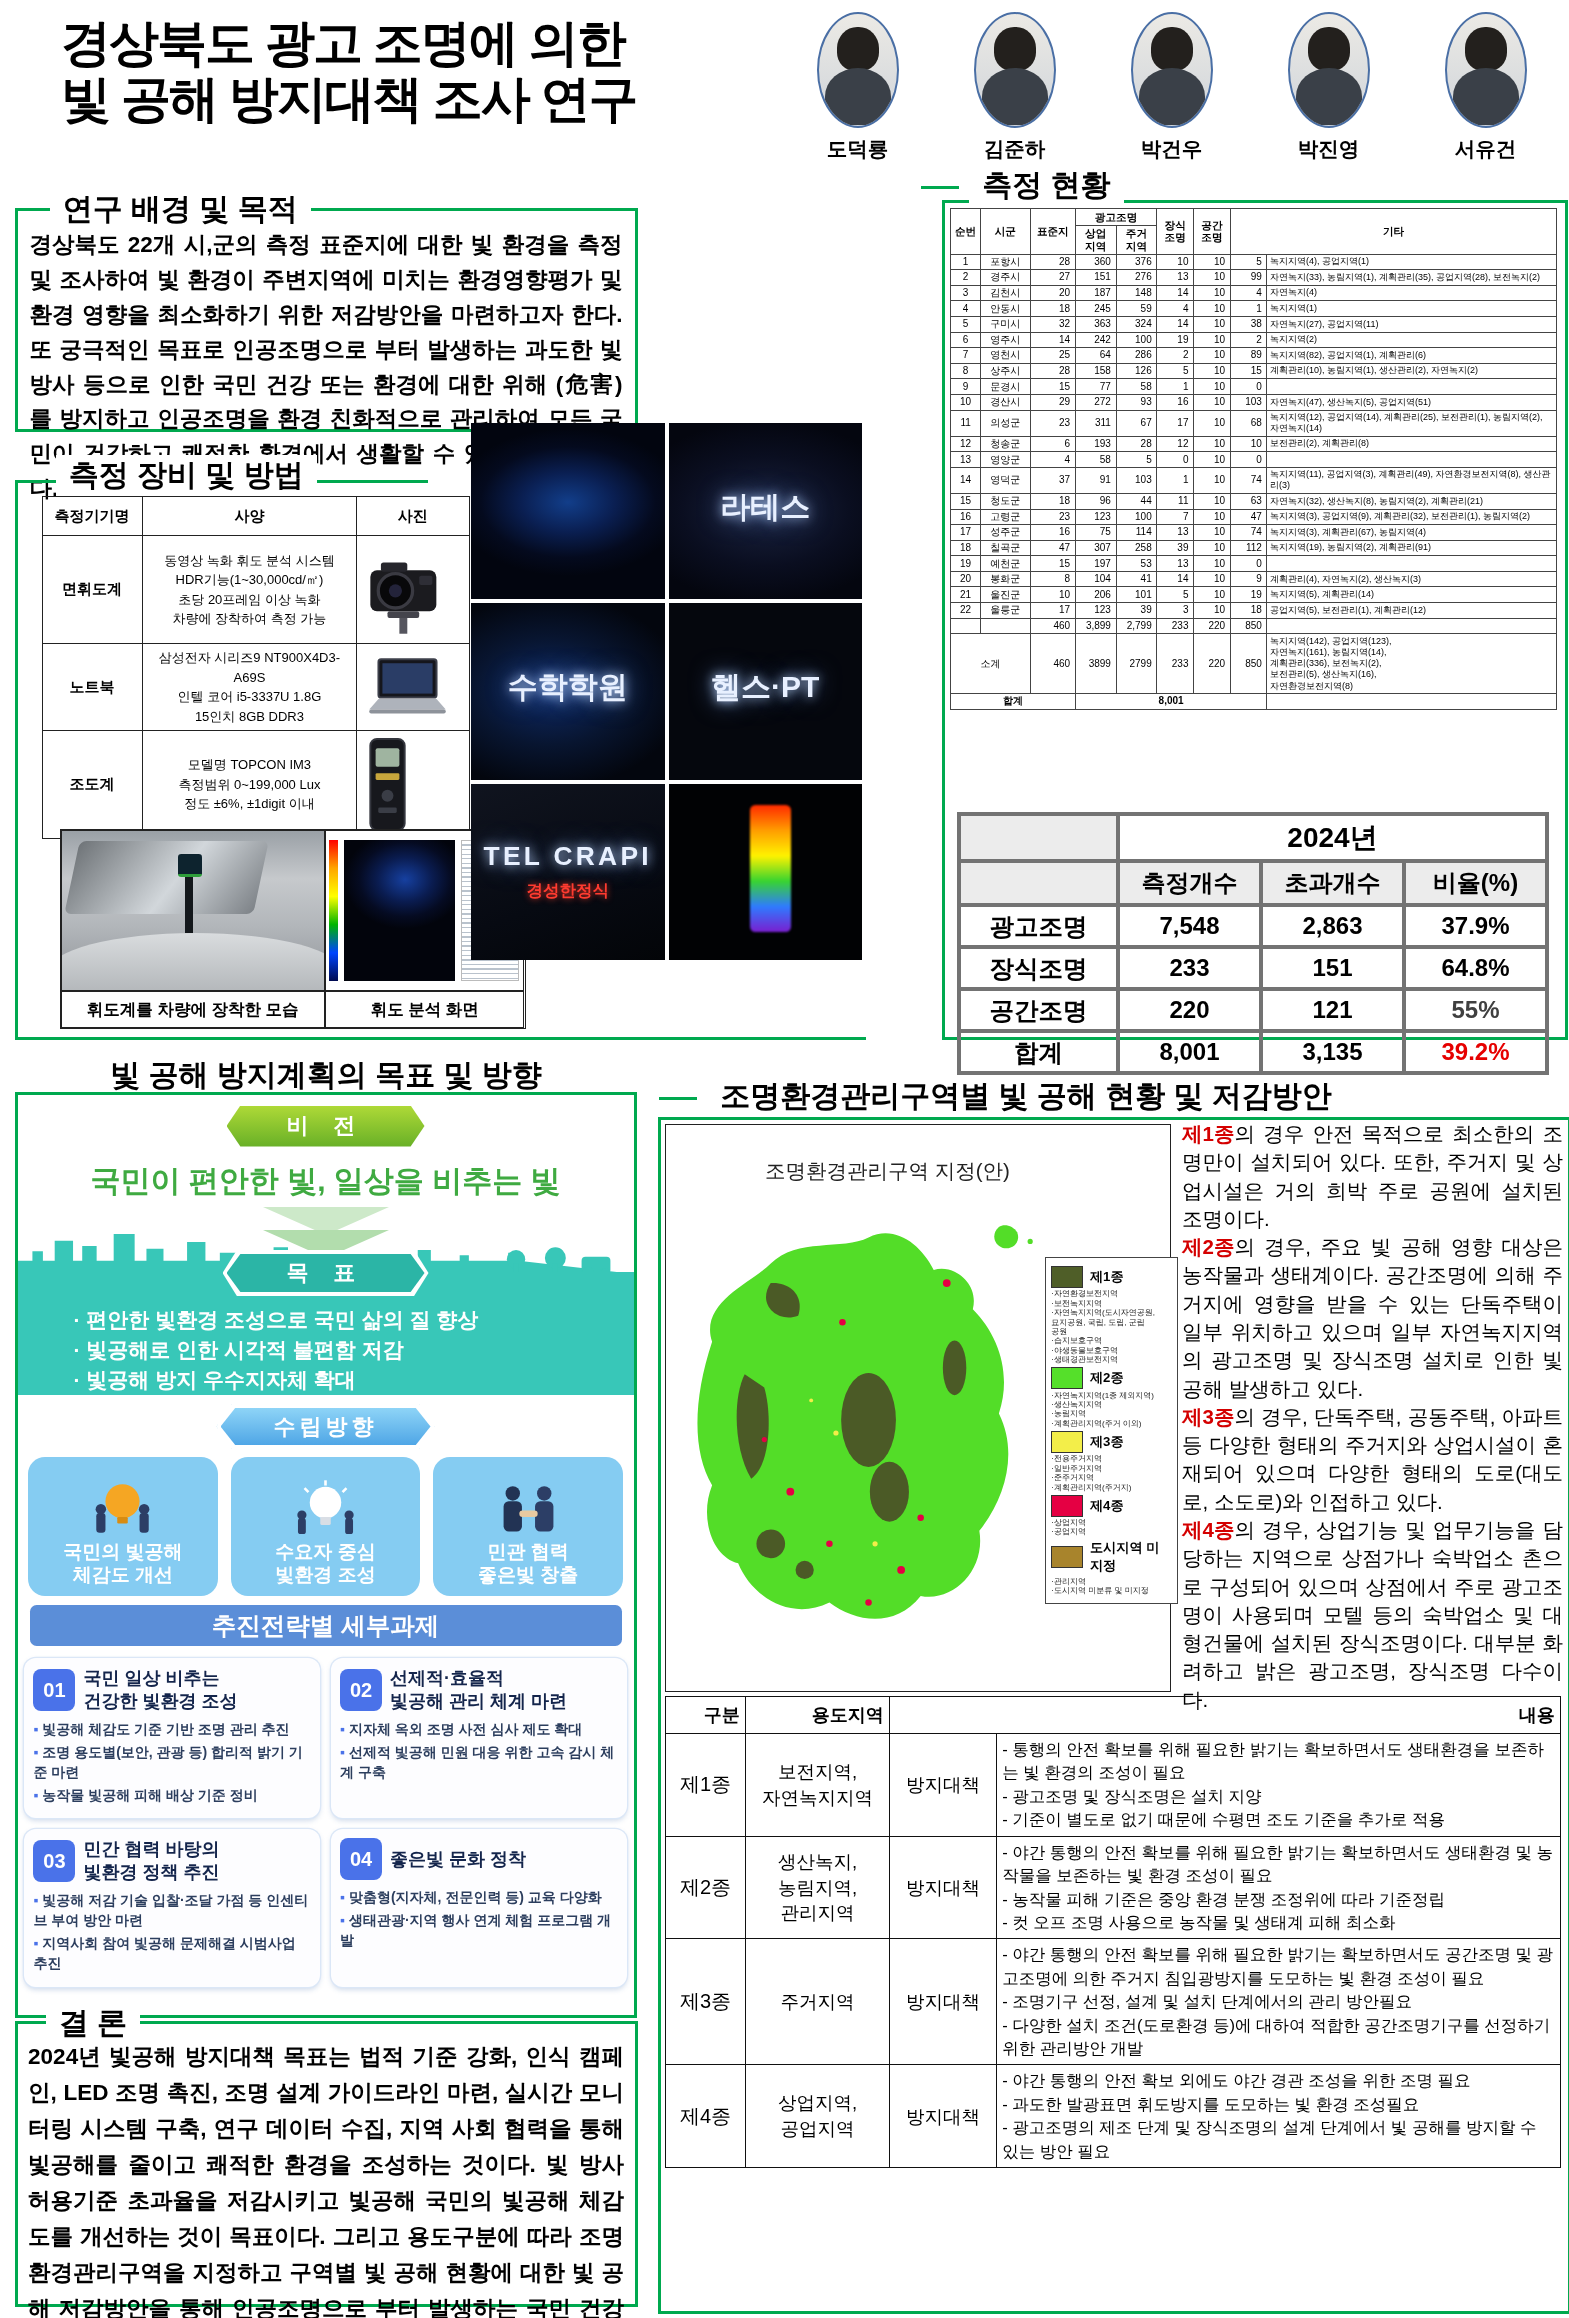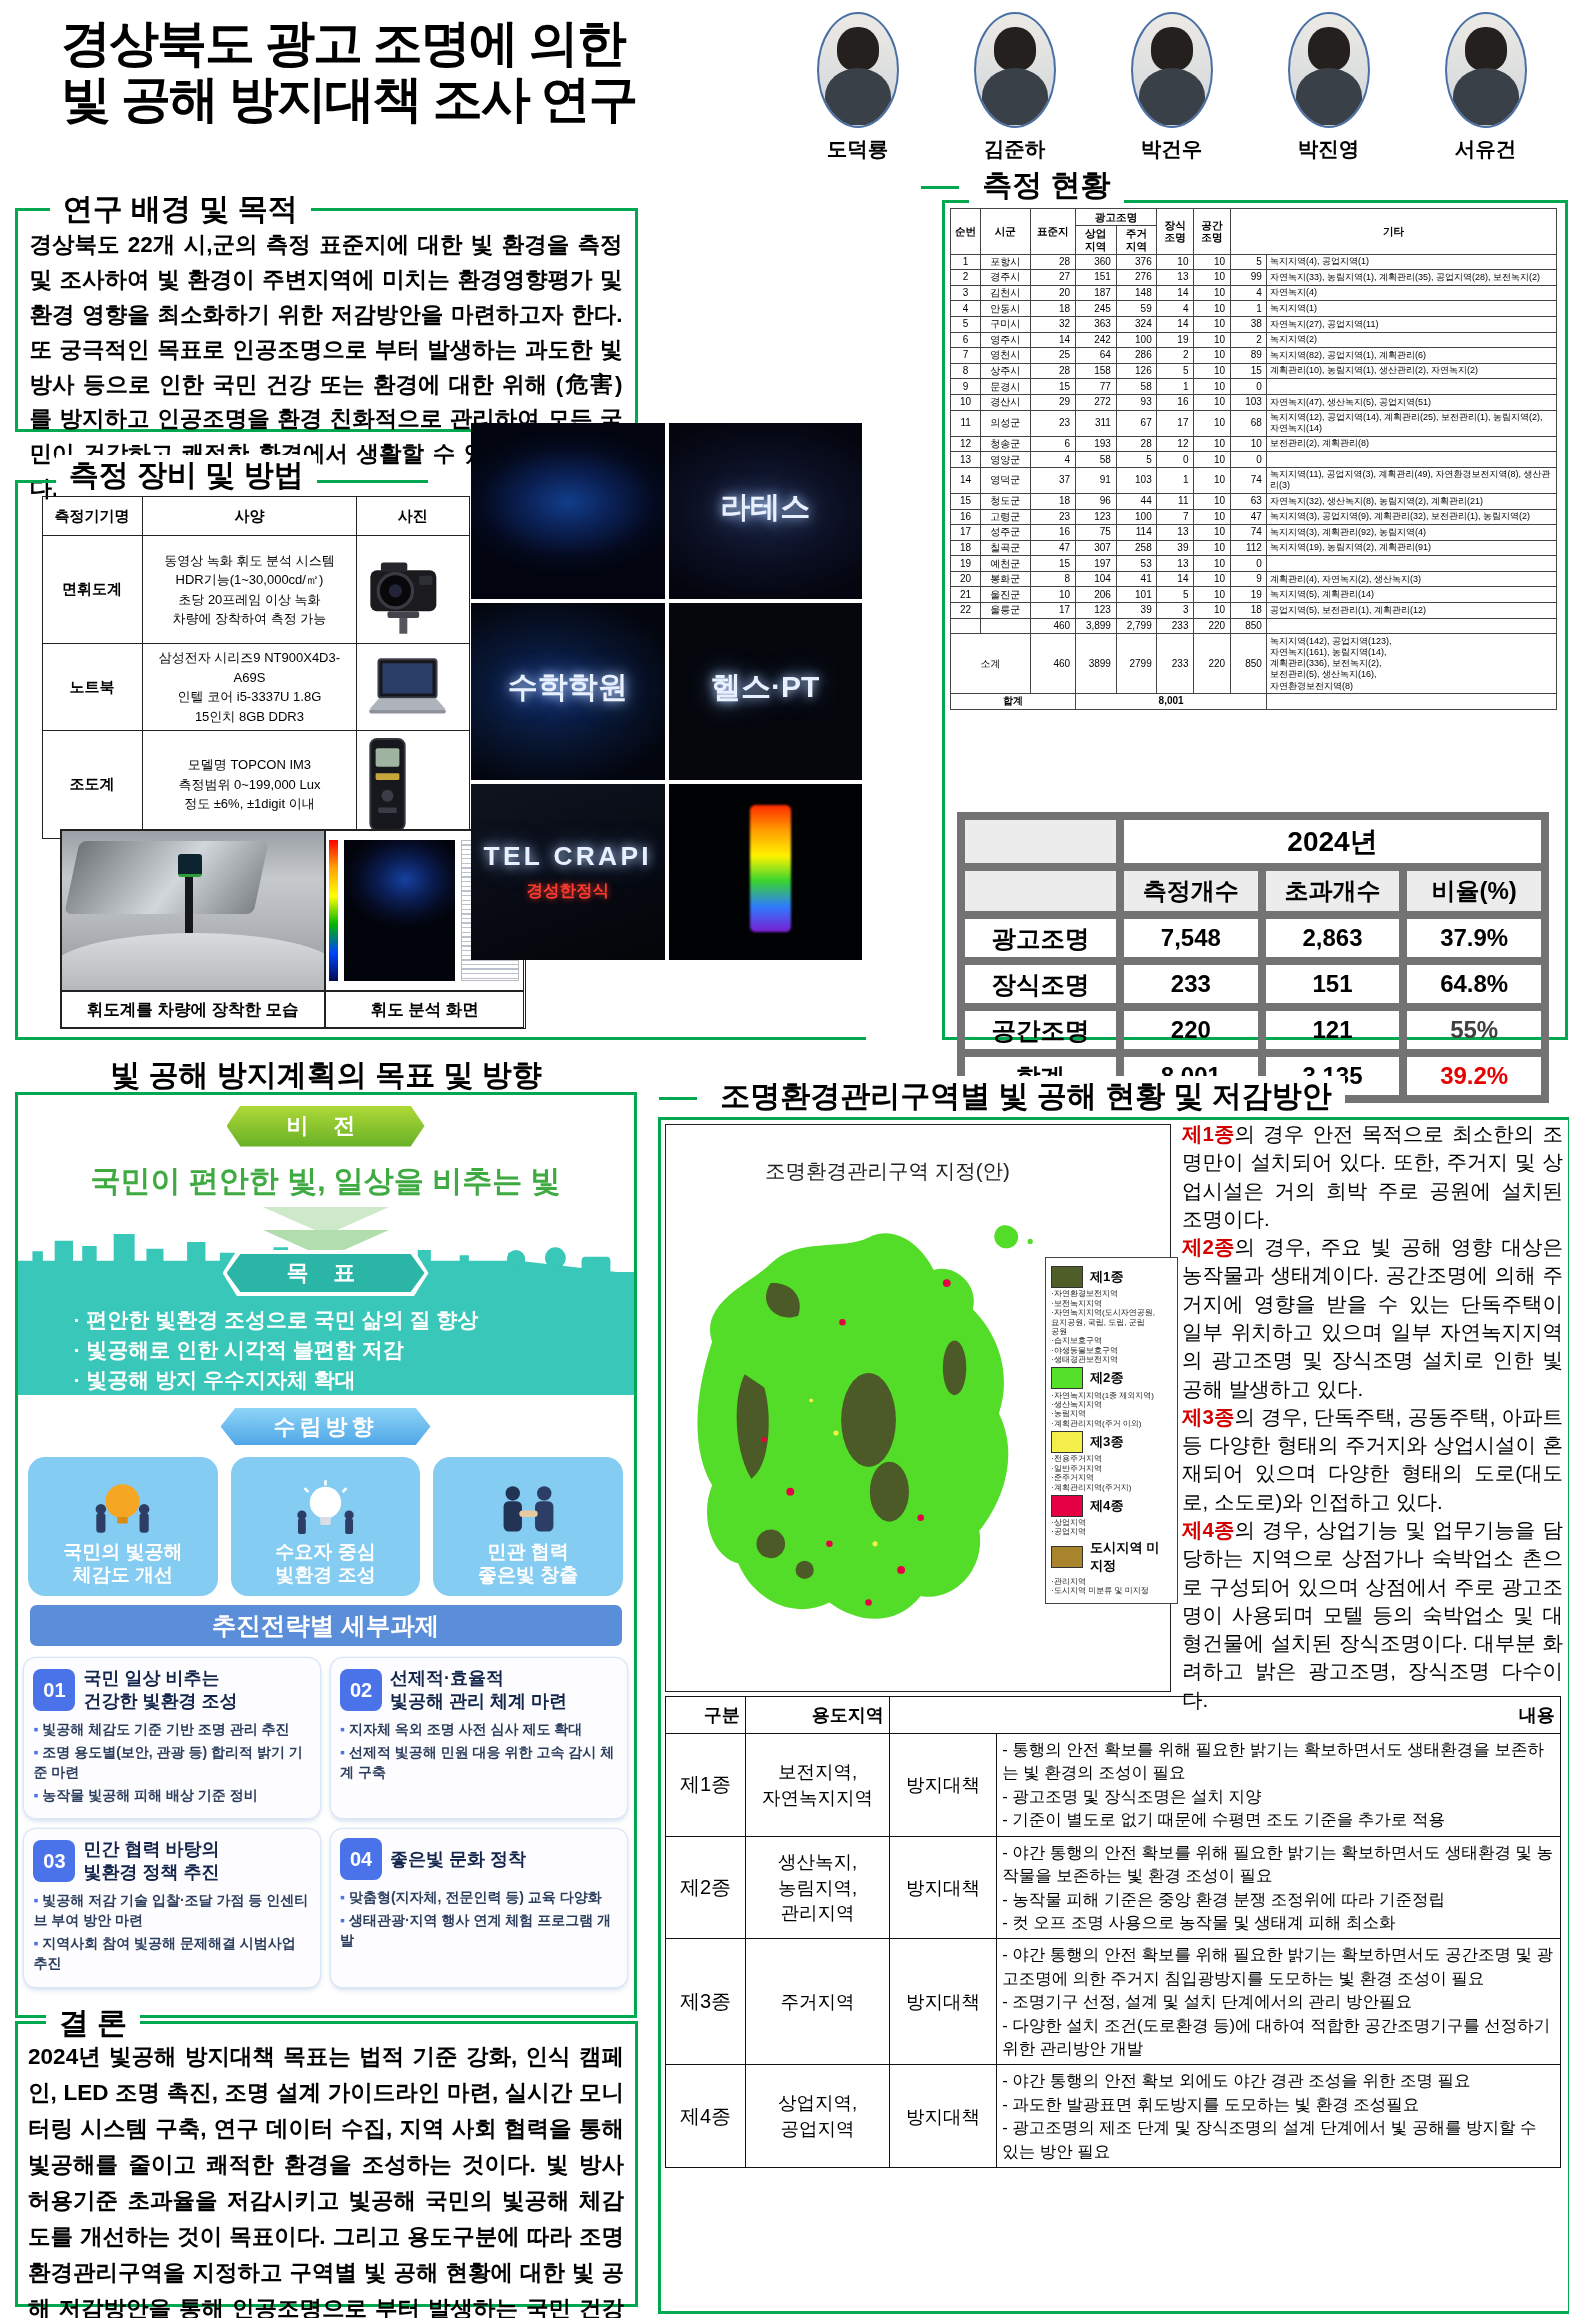--- a/index.html
+++ b/index.html
@@ -71,21 +71,21 @@
   table.status{position:absolute;left:5.3px;top:5.3px;width:607px;border-collapse:collapse;table-layout:fixed;}
   table.status th,table.status td{border:0.7px solid #444;padding:1.3px 2.6px;font-size:10px;line-height:1.2;}
   table.status th{font-weight:700;font-size:10.6px;text-align:center;}
   table.status td.num{text-align:right;padding-right:4.6px;}
   table.status td.ctr{text-align:center;}
   table.status td.etc{font-size:9px;text-align:left;line-height:1.25;}
   .s-no{width:29px}.s-city{width:49px}.s-std{width:44px}.s-comm{width:40px}.s-res{width:40px}.s-deco{width:36px}.s-space{width:36px}.s-etcn{width:36px}.s-etct{width:284px}
   tr.strong td{font-weight:700;}
 
   table.summary{position:absolute;left:12px;top:609px;width:592px;border-collapse:collapse;table-layout:fixed;}
-  table.summary th,table.summary td{border:8px solid #737373;text-align:center;}
+  table.summary th,table.summary td{border:4px solid #737373;text-align:center;}
   table.summary .year{font-size:28px;font-weight:800;height:41px;}
   table.summary th.colh{font-size:24px;font-weight:800;background:#ececec;height:38px;}
   table.summary td.blank{background:#ececec;}
   table.summary td.lab{font-size:24.5px;font-weight:800;height:36px;}
   table.summary td.val{font-size:24px;font-weight:700;}
   .sum-lab-col{width:159px}
 
   
   #plan-title{position:absolute;left:14.5px;top:1055px;width:623px;text-align:center;font-size:30px;font-weight:800;}
   #plan-box{left:14.5px;top:1092px;width:616px;height:920px;overflow:hidden;}
@@ -540,21 +540,21 @@
 
           <tr>
             <td class="ctr">17</td>
             <td class="ctr">성주군</td>
             <td class="num">16</td>
             <td class="num">75</td>
             <td class="num">114</td>
             <td class="num">13</td>
             <td class="num">10</td>
             <td class="num">74</td>
-            <td class="etc">녹지지역(3), 계획관리(92), 농림지역(4)</td>
+            <td class="etc">녹지지역(3), 계획관리(67), 농림지역(4)</td>
           </tr>
 
           <tr>
             <td class="ctr">18</td>
             <td class="ctr">칠곡군</td>
             <td class="num">47</td>
             <td class="num">307</td>
             <td class="num">258</td>
             <td class="num">39</td>
             <td class="num">10</td>

